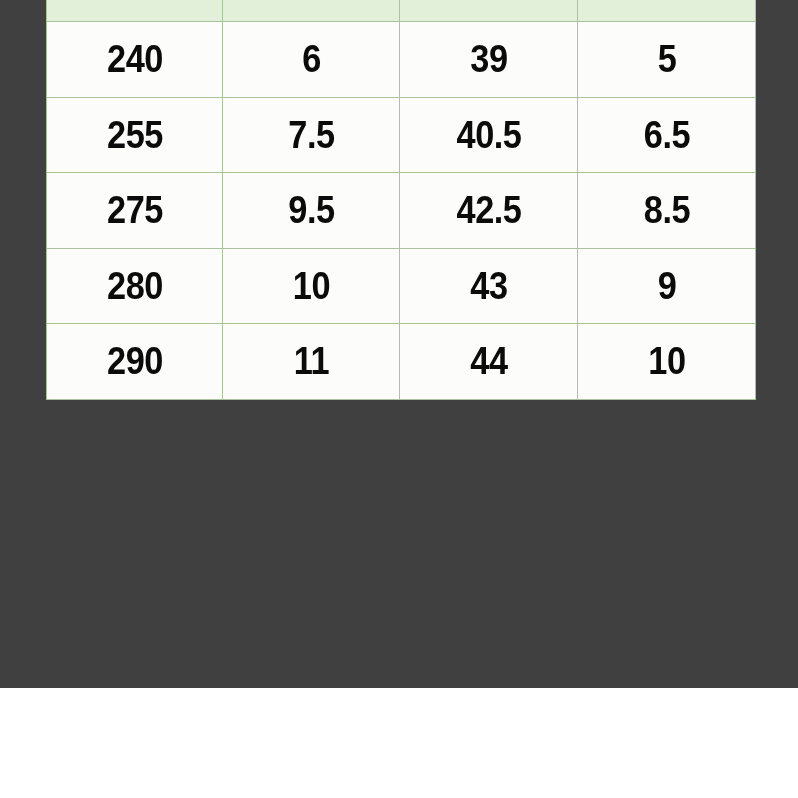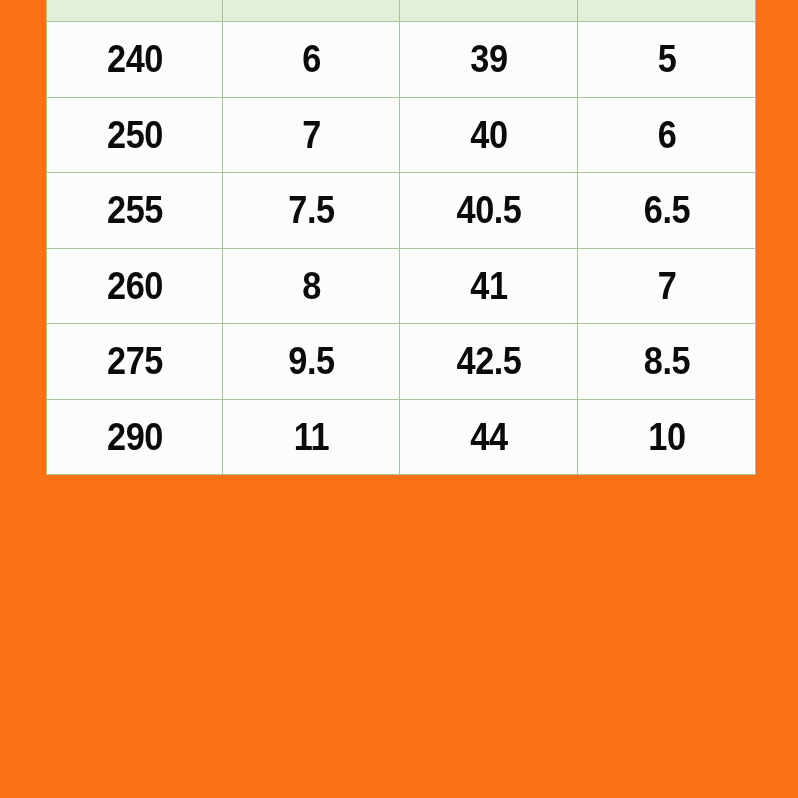--- a/index.html
+++ b/index.html
@@ -12,23 +12,23 @@
     width: 798px;
     height: 798px;
     overflow: hidden;
     font-family: "Liberation Sans", "DejaVu Sans", sans-serif;
   }
 
   
   #viewport {
     position: relative;
     width: 798px;
-    height: 798px;
+    height: 688px;
     overflow: hidden;
-    background: #f97316;
+    background: #404040;
   }
 
   #table-wrap {
     position: absolute;
     left: 46px;
     top: -54px;           
     width: 709px;
   }
 
   table.size-table {
@@ -106,50 +106,44 @@
       <tbody>
 
         <tr>
           <td><span class="cellval">240</span></td>
           <td><span class="cellval">6</span></td>
           <td><span class="cellval">39</span></td>
           <td><span class="cellval">5</span></td>
         </tr>
 
 
-        <tr>
-          <td><span class="cellval">250</span></td>
-          <td><span class="cellval">7</span></td>
-          <td><span class="cellval">40</span></td>
-          <td><span class="cellval">6</span></td>
-        </tr>
 
         <tr>
           <td><span class="cellval">255</span></td>
           <td><span class="cellval">7.5</span></td>
           <td><span class="cellval">40.5</span></td>
           <td><span class="cellval">6.5</span></td>
         </tr>
 
-        <tr>
-          <td><span class="cellval">260</span></td>
-          <td><span class="cellval">8</span></td>
-          <td><span class="cellval">41</span></td>
-          <td><span class="cellval">7</span></td>
-        </tr>
 
 
 
         <tr>
           <td><span class="cellval">275</span></td>
           <td><span class="cellval">9.5</span></td>
           <td><span class="cellval">42.5</span></td>
           <td><span class="cellval">8.5</span></td>
         </tr>
 
+        <tr>
+          <td><span class="cellval">280</span></td>
+          <td><span class="cellval">10</span></td>
+          <td><span class="cellval">43</span></td>
+          <td><span class="cellval">9</span></td>
+        </tr>
 
 
         <tr>
           <td><span class="cellval">290</span></td>
           <td><span class="cellval">11</span></td>
           <td><span class="cellval">44</span></td>
           <td><span class="cellval">10</span></td>
         </tr>
 
       </tbody>

